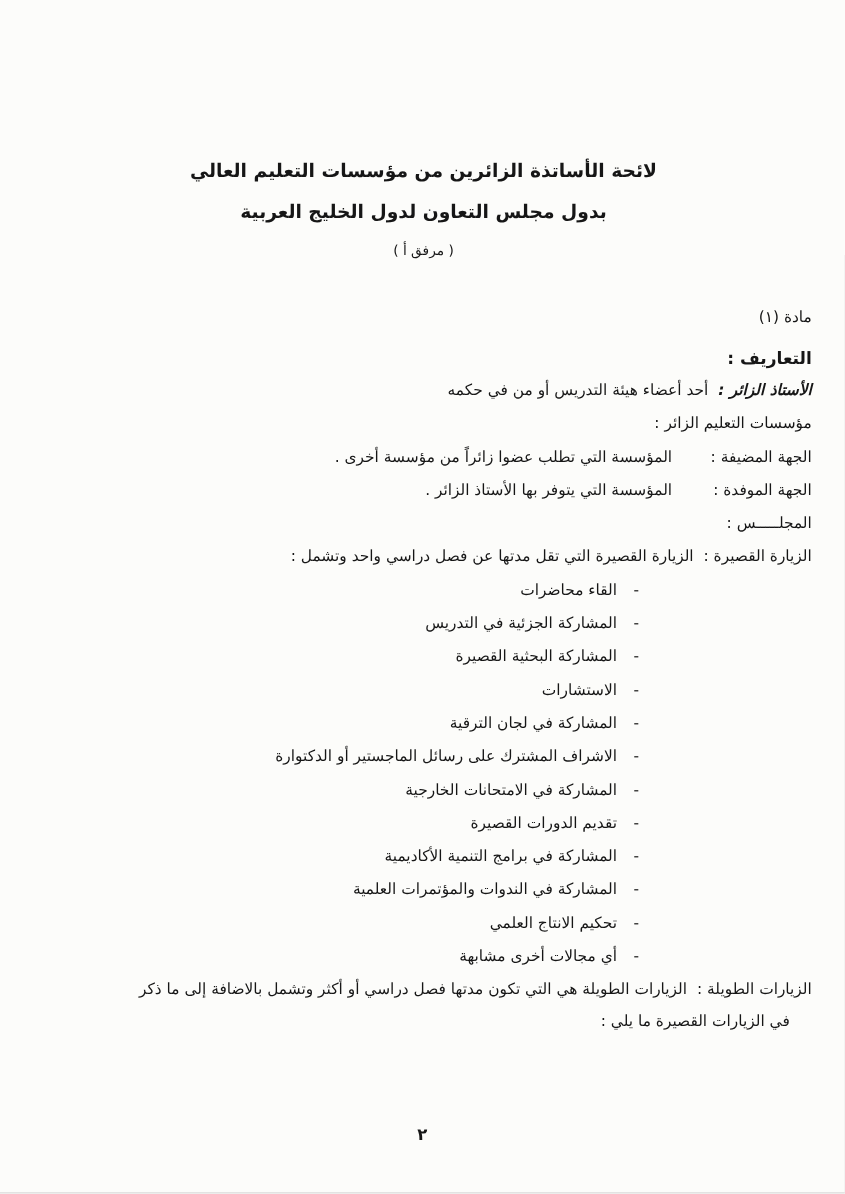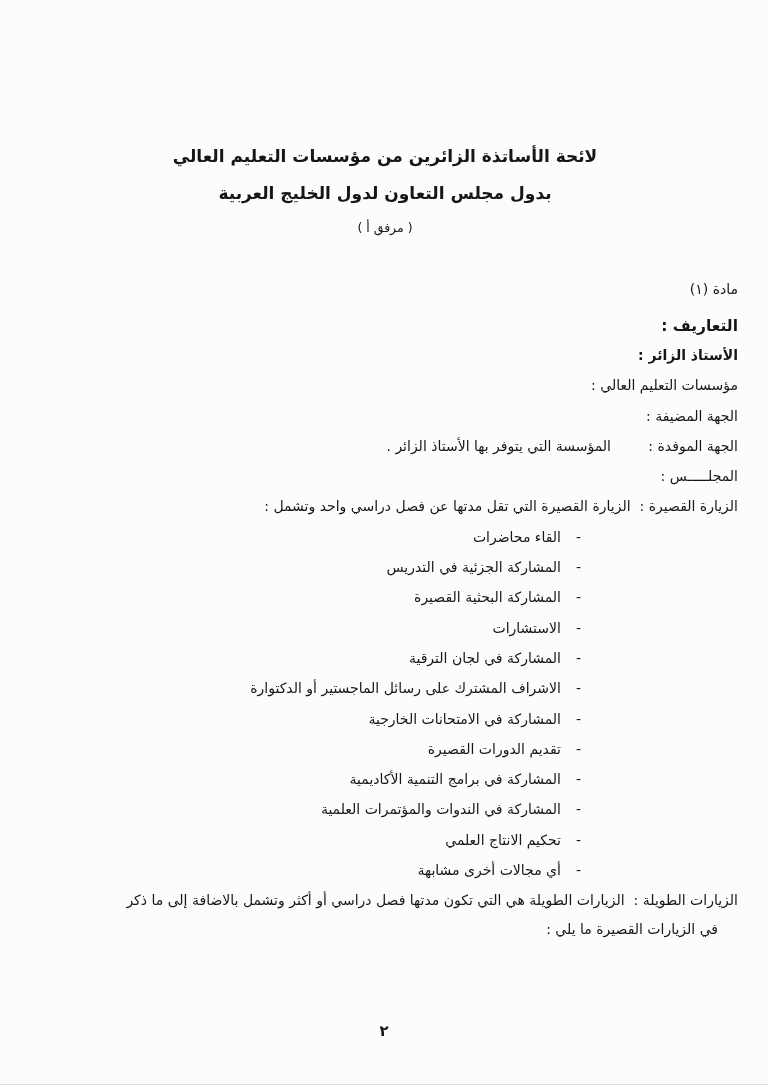--- a/index.html
+++ b/index.html
@@ -45,21 +45,21 @@
     align-items: baseline;
     font-size: 14px;
     line-height: 1.45;
     margin-bottom: 10px;
   }
   .def-row .term {
     white-space: nowrap;
     margin-left: 9px;
     flex: 0 0 auto;
   }
-  .defs .def-row:nth-child(1) .term { font-weight: bold; }
+  .defs .def-row:nth-child(1) .term { font-weight: bold; font-style: italic; }
   .defs .def-row:nth-child(3) .term,
   .defs .def-row:nth-child(4) .term,
   .defs .def-row:nth-child(5) .term { min-width: 118px; }
   .bullets { margin-top: 5px; }
   .bullet-row {
     display: flex;
     align-items: baseline;
     font-size: 14px;
     line-height: 1.45;
     margin: 0 157px 10px 0;
@@ -96,26 +96,28 @@
     <div class="attachment-note">( مرفق أ )</div>
   </div>
 
   <div class="article-heading">مادة (١)</div>
 
   <div class="section-heading">التعاريف :</div>
 
   <div class="defs">
     <div class="def-row">
       <span class="term">الأستاذ الزائر :</span>
+      <span class="def-text">أحد أعضاء هيئة التدريس أو من في حكمه</span>
     </div>
     <div class="def-row">
-      <span class="term">مؤسسات التعليم العالي :</span>
+      <span class="term">مؤسسات التعليم الزائر :</span>
     </div>
     <div class="def-row">
       <span class="term">الجهة المضيفة :</span>
+      <span class="def-text">المؤسسة التي تطلب عضوا زائراً من مؤسسة أخرى .</span>
     </div>
     <div class="def-row">
       <span class="term">الجهة الموفدة :</span>
       <span class="def-text">المؤسسة التي يتوفر بها الأستاذ الزائر .</span>
     </div>
     <div class="def-row">
       <span class="term">المجلـــــس :</span>
     </div>
     <div class="def-row">
       <span class="term">الزيارة القصيرة :</span>

